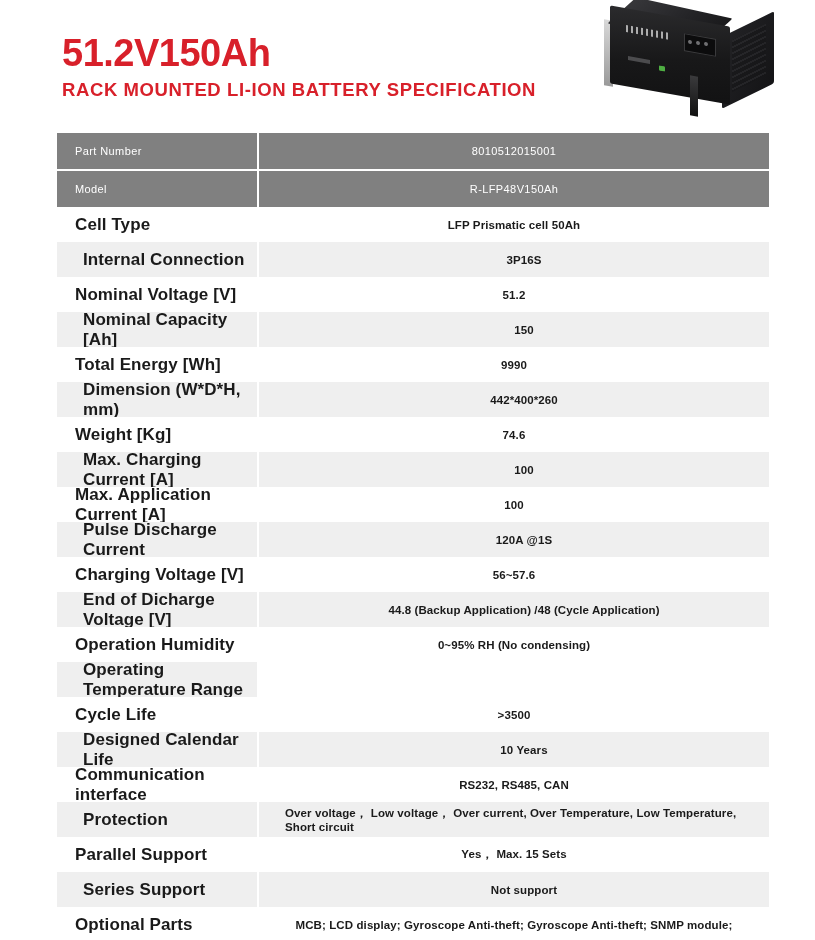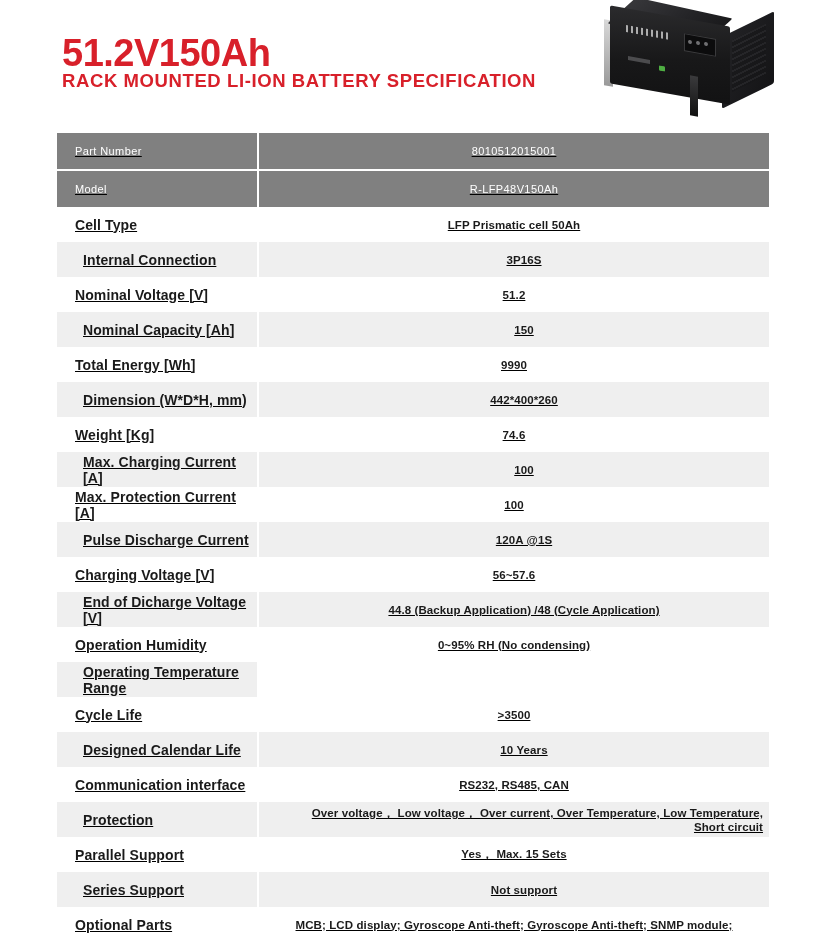--- a/index.html
+++ b/index.html
@@ -32,20 +32,21 @@
   }
   .main-title {
     font-size: 38px;
     font-weight: bold;
     color: #d8202a;
     letter-spacing: -0.5px;
     line-height: 1;
     white-space: nowrap;
   }
   .sub-title {
+    margin-top: 9px;
     font-size: 18.5px;
     font-weight: bold;
     color: #d8202a;
     letter-spacing: 0.6px;
     line-height: 1;
     white-space: nowrap;
   }
 
   
   .product-photo {
@@ -184,46 +185,45 @@
     position: absolute;
     left: 57px;
     top: 133px;
     width: 712px;
   }
   .spec-row {
     display: flex;
     align-items: stretch;
     height: 35px;
     margin-bottom: 0px;
-    text-decoration: underline;
   }
   .cell-label {
     width: 200px;
     flex: 0 0 200px;
     display: flex;
     align-items: center;
     padding-left: 18px;
     box-sizing: border-box;
-    font-size: 14px;
+    font-size: 17px;
     font-weight: bold;
     color: #1a1a1a;
     letter-spacing: 0.1px;
   }
   .cell-value {
     flex: 1 1 auto;
     margin-left: 2px;
     display: flex;
     align-items: center;
     justify-content: center;
     padding: 0 6px;
     box-sizing: border-box;
     font-size: 11.5px;
     font-weight: bold;
     color: #1a1a1a;
-    text-align: right;
+    text-align: left;
     letter-spacing: 0.1px;
   }
 
   
   .spec-row.head .cell-label,
   .spec-row.head .cell-value {
     background: #808080;
     color: #ffffff;
     font-weight: normal;
     letter-spacing: 0.4px;
@@ -309,21 +309,21 @@
       </div>
       <div class="spec-row plain">
         <div class="cell-label">Weight   [Kg]</div>
         <div class="cell-value">74.6</div>
       </div>
       <div class="spec-row shade">
         <div class="cell-label">Max. Charging Current  [A]</div>
         <div class="cell-value">100</div>
       </div>
       <div class="spec-row plain">
-        <div class="cell-label">Max. Protection Current  [A]</div>
+        <div class="cell-label">Max. Application Current  [A]</div>
         <div class="cell-value">100</div>
       </div>
       <div class="spec-row shade">
         <div class="cell-label">Pulse Discharge Current</div>
         <div class="cell-value">120A @1S</div>
       </div>
       <div class="spec-row plain">
         <div class="cell-label">Charging Voltage [V]</div>
         <div class="cell-value">56~57.6</div>
       </div>

